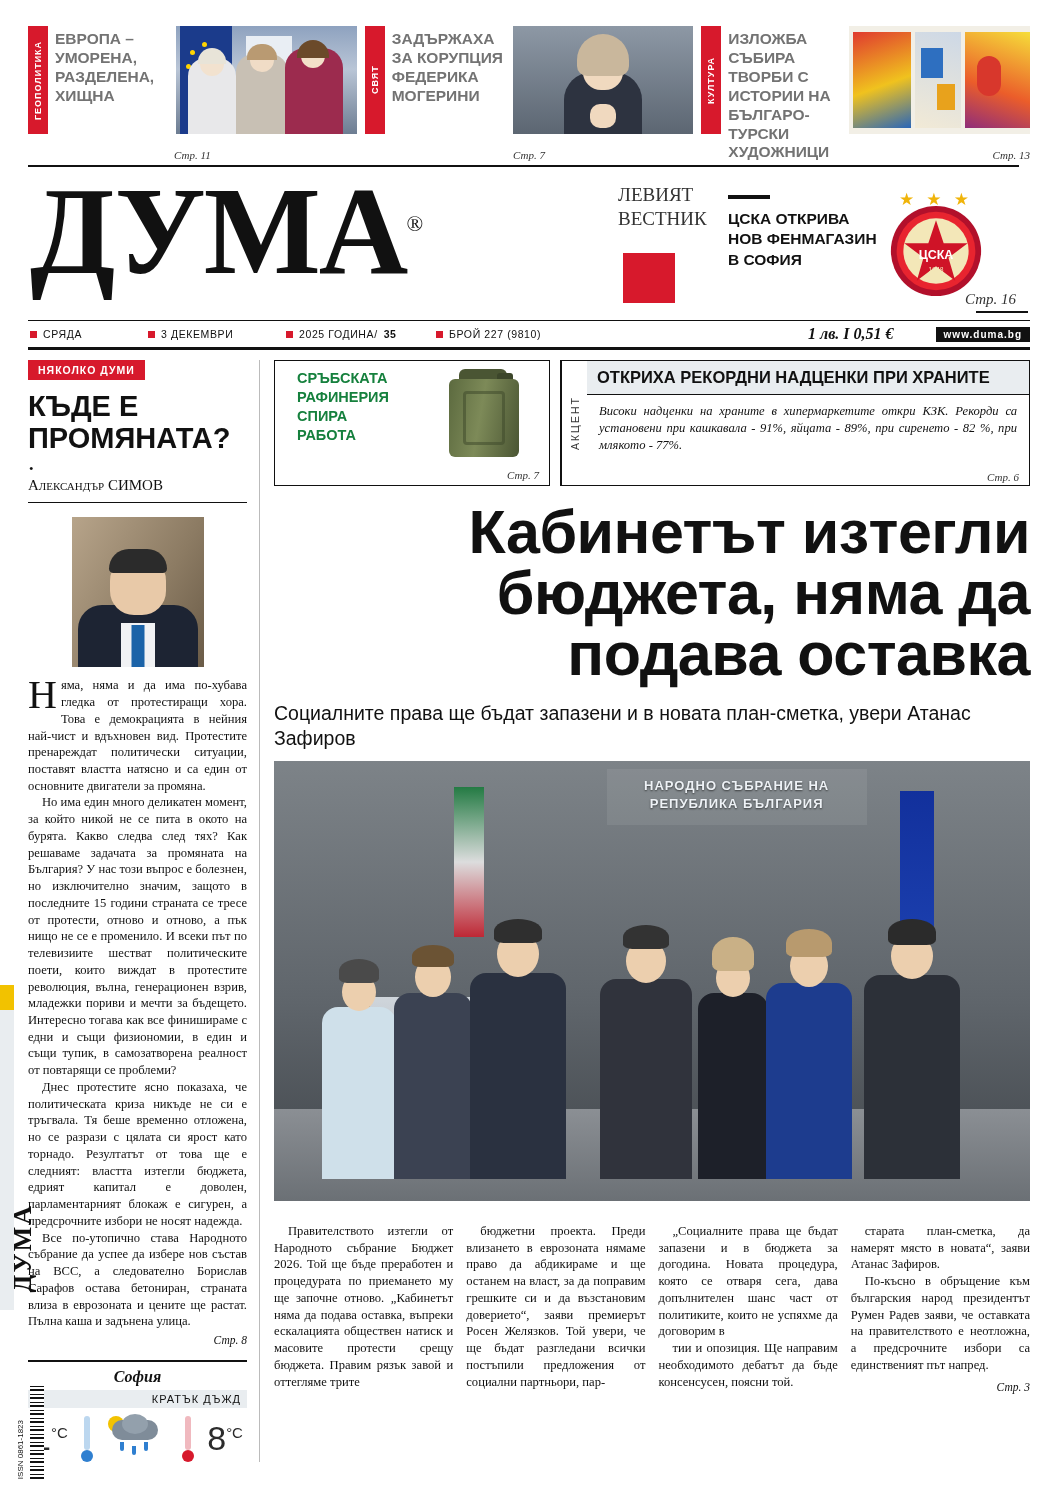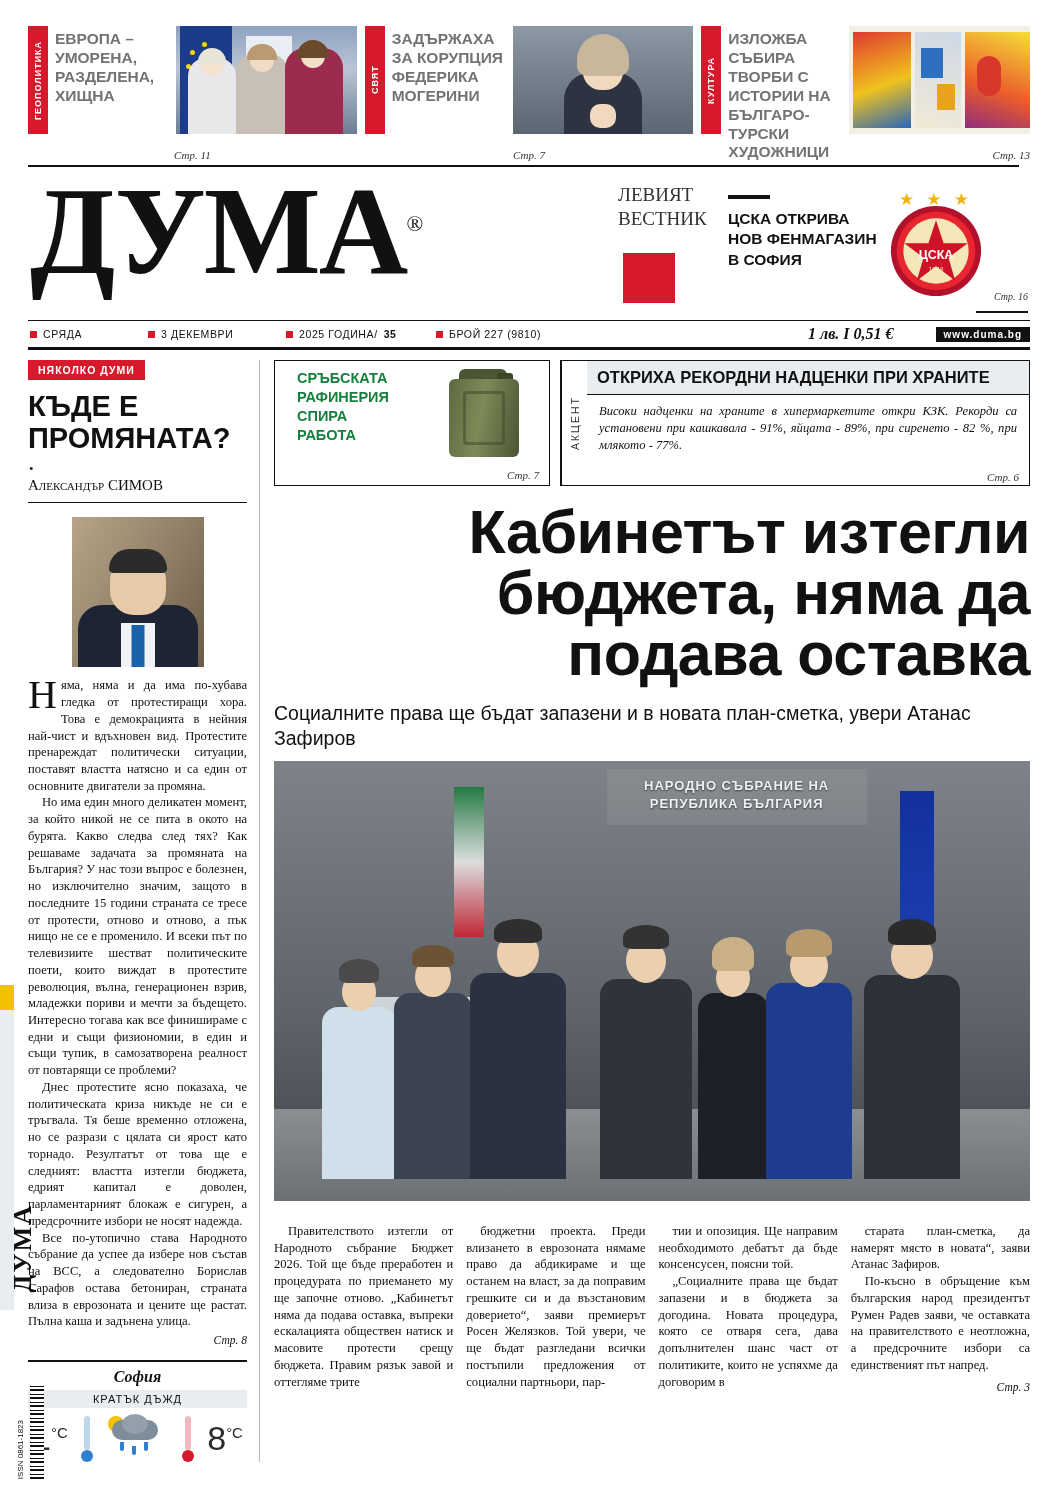--- a/index.html
+++ b/index.html
@@ -151,21 +151,21 @@
   }
   .cska-logo {
     position: absolute; right: 44px; top: 8px;
     width: 96px; height: 96px;
   }
   .cska-stars {
     position: absolute; right: 44px; top: -6px;
     width: 96px; text-align: center;
     color: #f0b40a; font-size: 17px; letter-spacing: 4px;
   }
-  .cska-ref { position:absolute; right: 0; top: 96px; font-style: italic; font-size: 10px; }
+  .cska-ref { position:absolute; right: 12px; top: 96px; font-style: italic; font-size: 15px; }
   .cska-ref-rule { position:absolute; right:0; top:116px; width:52px; height:2px; background:#111; }
 
   
   .infobar {
     margin: 0 28px;
     border-top: 1.5px solid #111;
     border-bottom: 3px solid #111;
     display: flex;
     align-items: center;
     height: 30px;
@@ -259,21 +259,21 @@
   .weather { margin-top: 14px; border-top: 2px solid #111; padding-top: 6px; }
   .weather-city {
     text-align: center;
     font-family: "Liberation Serif", serif;
     font-weight: bold;
     font-style: italic;
     font-size: 16px;
   }
   .weather-desc {
     background: #e9edf0;
-    text-align: center;
+    text-align: right;
     font-family: "Liberation Sans", sans-serif;
     font-size: 11px;
     letter-spacing: 1px;
     padding: 3px 6px;
     margin-top: 4px;
   }
   .weather-row {
     display: flex; align-items: center; justify-content: space-between;
     padding: 8px 4px 0 4px;
   }
@@ -671,22 +671,22 @@
     </div>
 
     <div class="bottom-cols">
       <div class="bc">
         <p>Правителството изтегли от Народното събрание Бюджет 2026. Той ще бъде преработен и процедурата по приемането му ще започне отново. „Кабинетът няма да подава оставка, въпреки ескалацията обществен натиск и масовите протести срещу бюджета. Правим рязък завой и оттегляме трите</p>
       </div>
       <div class="bc">
         <p>бюджетни проекта. Преди влизането в еврозоната нямаме право да абдикираме и ще останем на власт, за да поправим грешките си и да възстановим доверието“, заяви премиерът Росен Желязков. Той увери, че ще бъдат разгледани всички постъпили предложения от социални партньори, пар-</p>
       </div>
       <div class="bc">
+        <p>„Социалните права ще бъдат запазени и в бюджета за догодина. Новата процедура, която се отваря сега, дава допълнителен шанс част от политиките, които не успяхме да договорим в</p>
         <p>тии и опозиция. Ще направим необходимото дебатът да бъде консенсусен, поясни той.</p>
-        <p>„Социалните права ще бъдат запазени и в бюджета за догодина. Новата процедура, която се отваря сега, дава допълнителен шанс част от политиките, които не успяхме да договорим в</p>
       </div>
       <div class="bc">
         <p>старата план-сметка, да намерят място в новата“, заяви Атанас Зафиров.</p>
         <p>По-късно в обръщение към българския народ президентът Румен Радев заяви, че оставката на правителството е неотложна, а предсрочните избори са единственият път напред.</p>
         <div class="bc-ref">Стр. 3</div>
       </div>
     </div>
 
   </div>
 </div>

